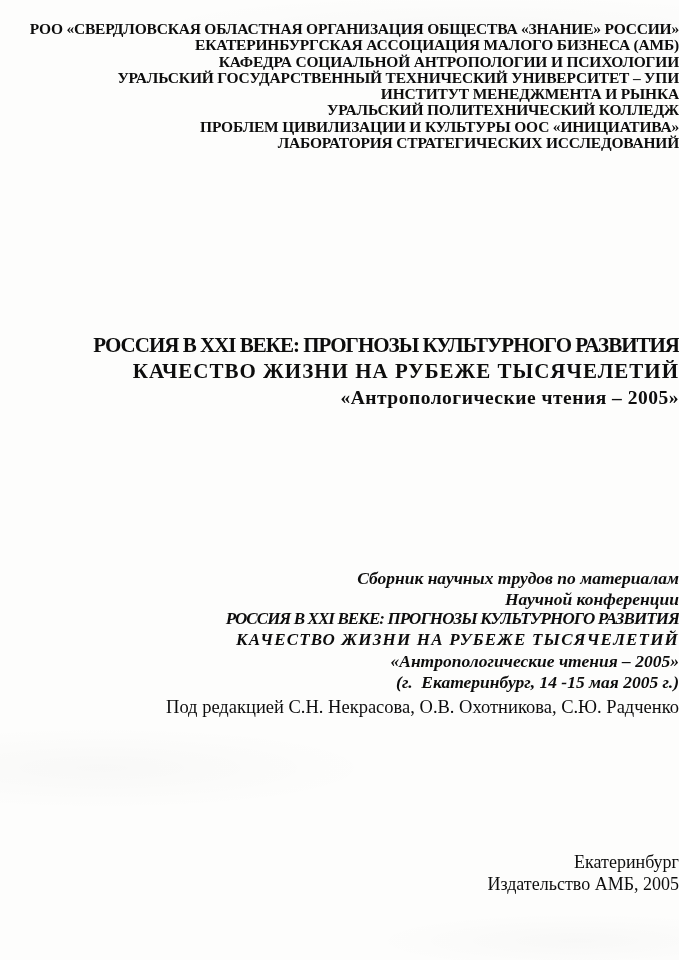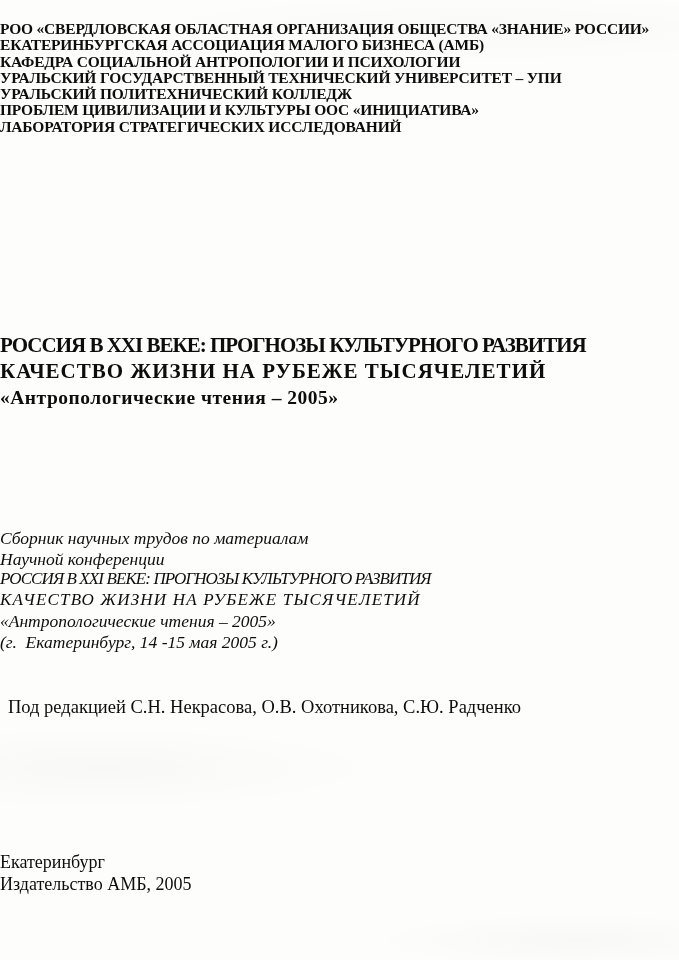--- a/index.html
+++ b/index.html
@@ -22,21 +22,21 @@
     background:
       radial-gradient(ellipse 400px 60px at 15% 80%, rgba(0,0,0,0.018), transparent 70%),
       radial-gradient(ellipse 500px 50px at 70% 3%, rgba(0,0,0,0.015), transparent 70%),
       radial-gradient(ellipse 300px 40px at 85% 98%, rgba(0,0,0,0.02), transparent 70%);
     pointer-events: none;
   }
   .block {
     position: absolute;
     left: 0;
     right: 0;
-    text-align: left;
+    text-align: right;
     white-space: nowrap;
   }
   
   .org-block {
     top: 21px;
     font-weight: bold;
     font-size: 15.5px;
     line-height: 16.3px;
     letter-spacing: -0.2px;
   }
@@ -44,24 +44,25 @@
   .title-block {
     top: 333px;
     font-weight: bold;
     line-height: 25.8px;
   }
   .title-line-1 { font-size: 21px; letter-spacing: -1px; }
   .title-line-2 { font-size: 21px; letter-spacing: 1px; }
   .title-line-3 { font-size: 19.5px; letter-spacing: 0.5px; }
   
   .subtitle-block {
-    top: 528px;
+    top: 568px;
     font-style: italic;
     font-size: 17.5px;
     line-height: 20.7px;
+    font-weight: bold;
   }
   .sub-caps-condensed { letter-spacing: -0.9px; font-size: 17px; }
   .sub-caps-spaced   { letter-spacing: 1.2px; font-size: 17px; }
   
   .editors-line {
     top: 696px;
     font-size: 18.5px;
     line-height: 22px;
     margin-left: 8px;
   }
@@ -75,20 +76,21 @@
 </head>
 <body>
 
 <div class="scan-noise"></div>
 
 <div class="block org-block">
   <div>РОО «СВЕРДЛОВСКАЯ ОБЛАСТНАЯ ОРГАНИЗАЦИЯ ОБЩЕСТВА «ЗНАНИЕ» РОССИИ»</div>
   <div>ЕКАТЕРИНБУРГСКАЯ АССОЦИАЦИЯ МАЛОГО БИЗНЕСА (АМБ)</div>
   <div>КАФЕДРА СОЦИАЛЬНОЙ АНТРОПОЛОГИИ И ПСИХОЛОГИИ</div>
   <div>УРАЛЬСКИЙ ГОСУДАРСТВЕННЫЙ ТЕХНИЧЕСКИЙ УНИВЕРСИТЕТ – УПИ</div>
+  <div>ИНСТИТУТ МЕНЕДЖМЕНТА И РЫНКА</div>
   <div>УРАЛЬСКИЙ ПОЛИТЕХНИЧЕСКИЙ КОЛЛЕДЖ</div>
   <div>ПРОБЛЕМ ЦИВИЛИЗАЦИИ И КУЛЬТУРЫ ООС «ИНИЦИАТИВА»</div>
   <div>ЛАБОРАТОРИЯ СТРАТЕГИЧЕСКИХ ИССЛЕДОВАНИЙ</div>
 </div>
 
 <div class="block title-block">
   <div class="title-line-1">РОССИЯ В XXI ВЕКЕ: ПРОГНОЗЫ КУЛЬТУРНОГО РАЗВИТИЯ</div>
   <div class="title-line-2">КАЧЕСТВО ЖИЗНИ НА РУБЕЖЕ ТЫСЯЧЕЛЕТИЙ</div>
   <div class="title-line-3">«Антропологические чтения – 2005»</div>
 </div>

